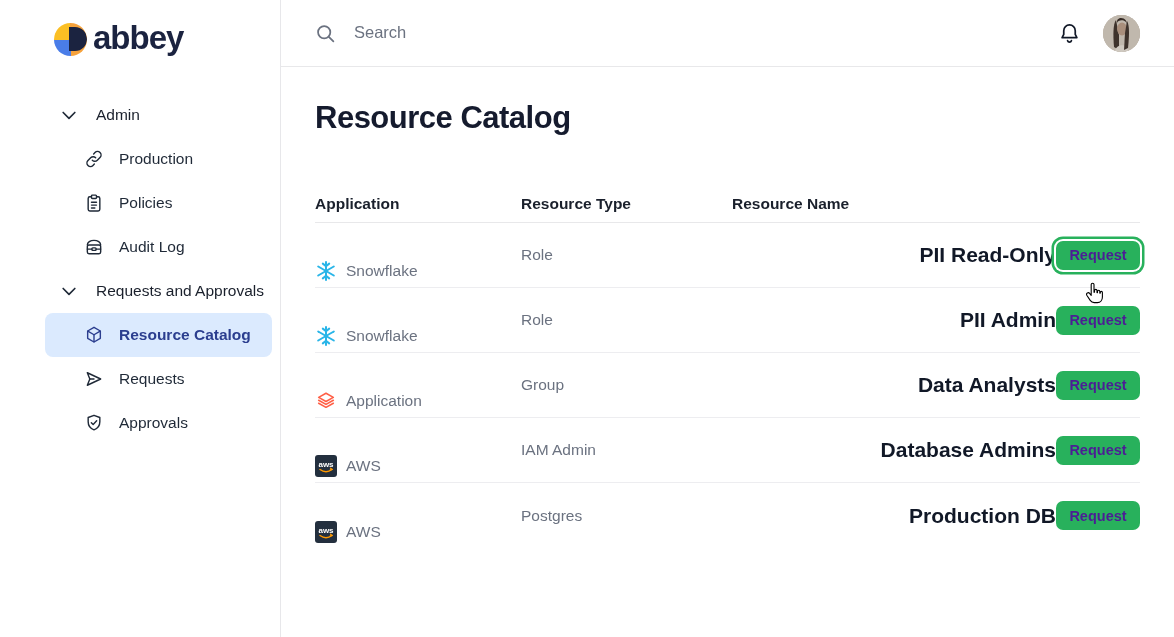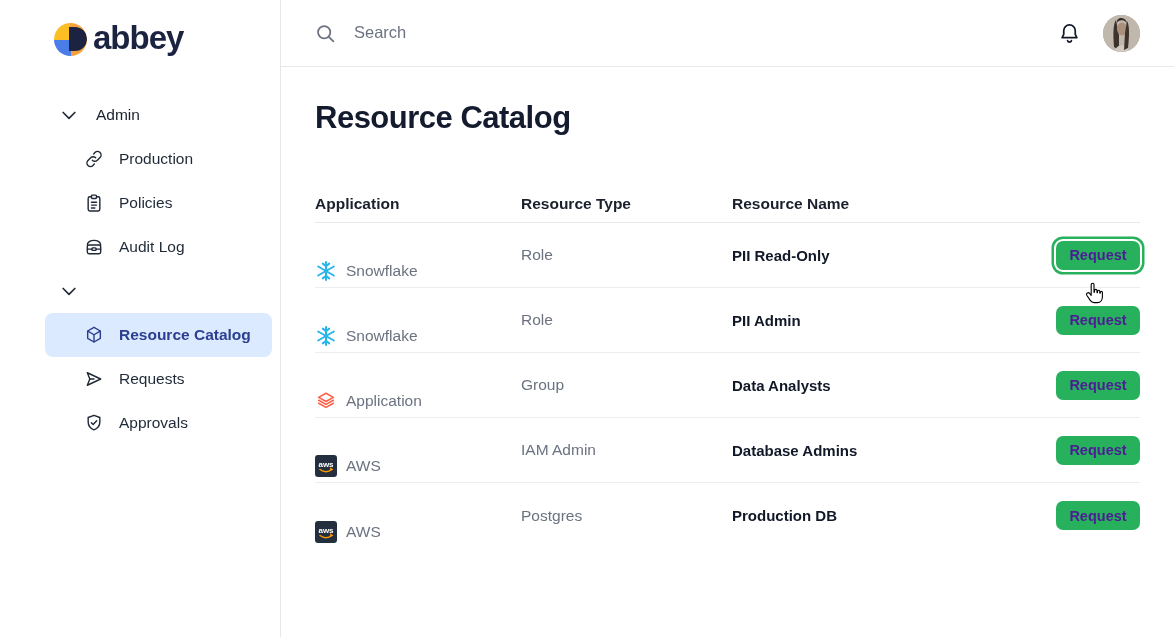--- a/index.html
+++ b/index.html
@@ -47,21 +47,21 @@
 
   .table { margin-top:57px; }
   .tgrid { display:grid; grid-template-columns:206px 211px 1fr auto; align-items:center; }
   .thead { padding-bottom:9px; border-bottom:1px solid #e8e8ea; }
   .thead .th { font-size:15.5px; font-weight:700; color:#1a202c; }
   .trow { height:65px; border-bottom:1px solid #ededf0; }
   .trow:last-child { border-bottom:none; }
   .cell-app { display:flex; align-items:center; gap:9px;margin-top:32px; }
   .app-name { font-size:15.5px; color:#6b7280; }
   .rtype { font-size:15.5px; color:#6b7280; }
-  .rname { font-size:15px; font-weight:600; color:#111827; }
+  .rname { font-size:21px; font-weight:600; color:#111827;text-align:right; }
   .app-ic { width:22px; height:22px; display:flex; align-items:center; justify-content:center; }
   .aws-box { width:22px; height:22px; background:#232f3e; border-radius:3px; display:flex;
     align-items:center; justify-content:center; }
 
   .req-btn { justify-self:end; width:84px; height:29px; border:none; border-radius:7px;
     background:#28b15c; color:#4c1d95; font-size:14.5px; font-weight:700; cursor:pointer;
     font-family:"Liberation Sans","DejaVu Sans",sans-serif; }
   .req-btn.focused { box-shadow:0 0 0 2px #ffffff, 0 0 0 4.5px #28b15c; }
 
   .cursor { position:absolute; left:1083px; top:282px; pointer-events:none; z-index:50; }
@@ -125,20 +125,21 @@
         </span>
         <span class="lbl">Audit Log</span>
       </div>
 
       <div class="nav-section-header">
         <span class="chev">
           <svg width="20" height="20" viewBox="0 0 24 24" class="stroke-ic" style="stroke-width:2">
               <polyline points="5,9 12,16 19,9"></polyline>
             </svg>
         </span>
+        <span class="lbl">Requests and Approvals</span>
       </div>
 
       <div class="nav-item selected">
         <span class="nicon">
           <svg width="20" height="20" viewBox="0 0 24 24" class="stroke-ic">
             <path d="M12 2.8 19.6 7.2v8.8L12 20.4 4.4 16V7.2Z"></path>
             <polyline points="4.6,7.4 12,11.7 19.4,7.4"></polyline>
             <line x1="12" y1="11.7" x2="12" y2="20.2"></line>
           </svg>
         </span>

